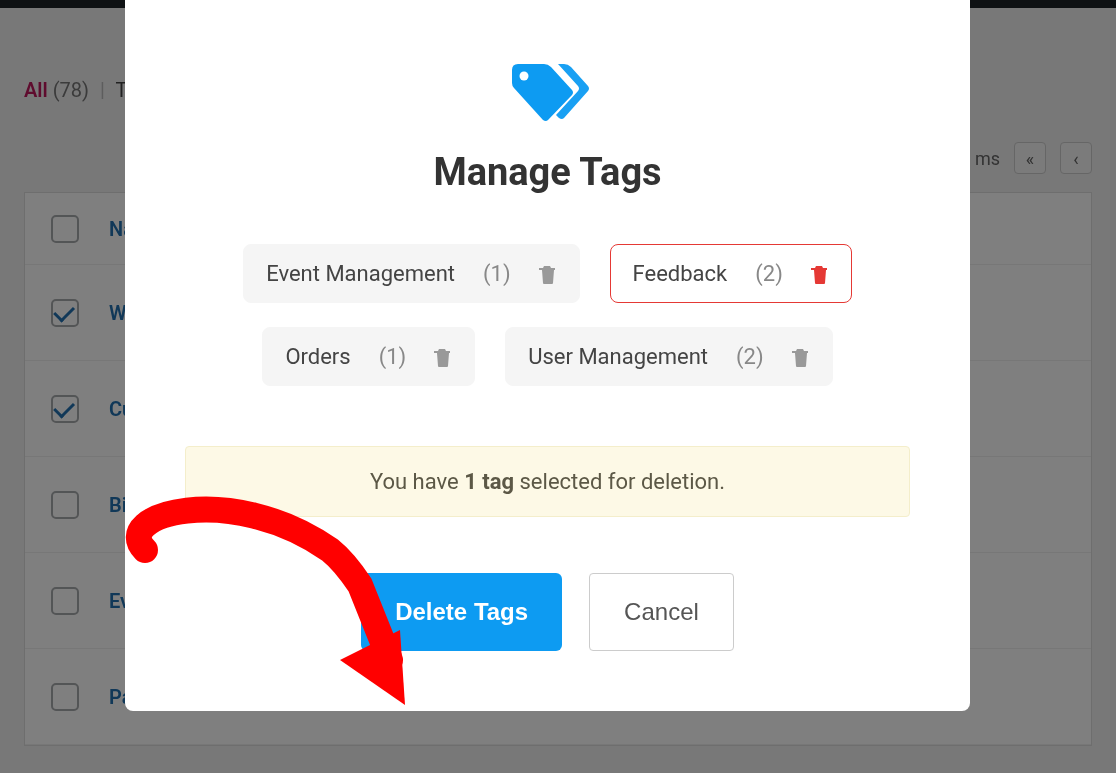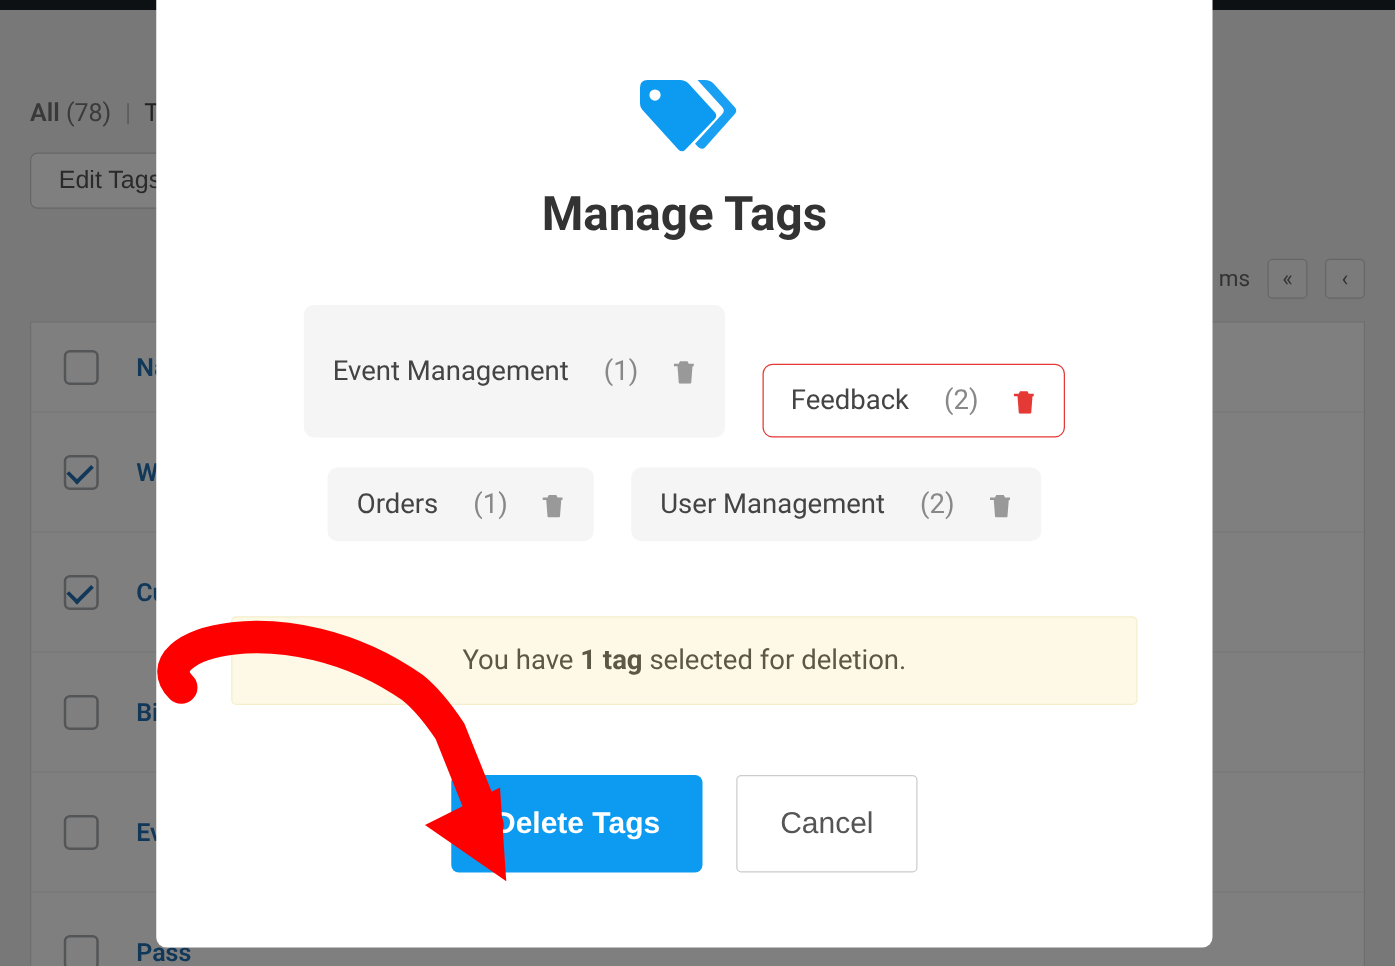--- a/index.html
+++ b/index.html
@@ -33,21 +33,21 @@
       inset: 0;
       background: rgba(0,0,0,0.5);
       z-index: 5;
     }
 
     .filters {
       margin-top: 70px;
       font-size: 20px;
       color: #444;
     }
-    .filters .all { font-weight: 600; color:#737373; }
+    .filters .all { font-weight: 600; color:#be185d; }
     .filters .count { color:#777; }
     .filters .sep { color:#bbb; margin: 0 6px; }
 
     .edit-tags-btn {
       margin-top: 20px;
       display: inline-block;
       padding: 10px 22px;
       border: 1px solid #ccc;
       border-radius: 6px;
       background: #fff;
@@ -151,21 +151,20 @@
       border-radius:8px;
       background:#f5f5f5;
       border:1px solid #f5f5f5;
       font-size:22px;
       color:#444;
     }
     .tag-pill .cnt { color:#888; }
     .tag-pill.selected {
       background:#fff;
       border:1px solid #e53935;
-      margin-top:47px;
     }
     .trash-icon { display:inline-flex; }
 
     .notice {
       margin-top: 60px;
       background:#fdf9e6;
       border:1px solid #f4eecb;
       color:#5c5846;
       font-size:22px;
       padding: 22px 20px;
@@ -216,21 +215,20 @@
 
     <div class="filters">
       <a>
         <span class="all">All</span>
         <span class="count">(78)</span>
       </a>
       <span class="sep">|</span>
       <a>Tra</a>
     </div>
 
-    <button class="edit-tags-btn">Edit Tags</button>
 
     <div class="itemsbar">
       <span>ms</span>
       <span class="pager-btn">«</span>
       <span class="pager-btn">‹</span>
     </div>
 
     <div class="table">
       <div class="row header">
         <span class="checkbox"></span>

